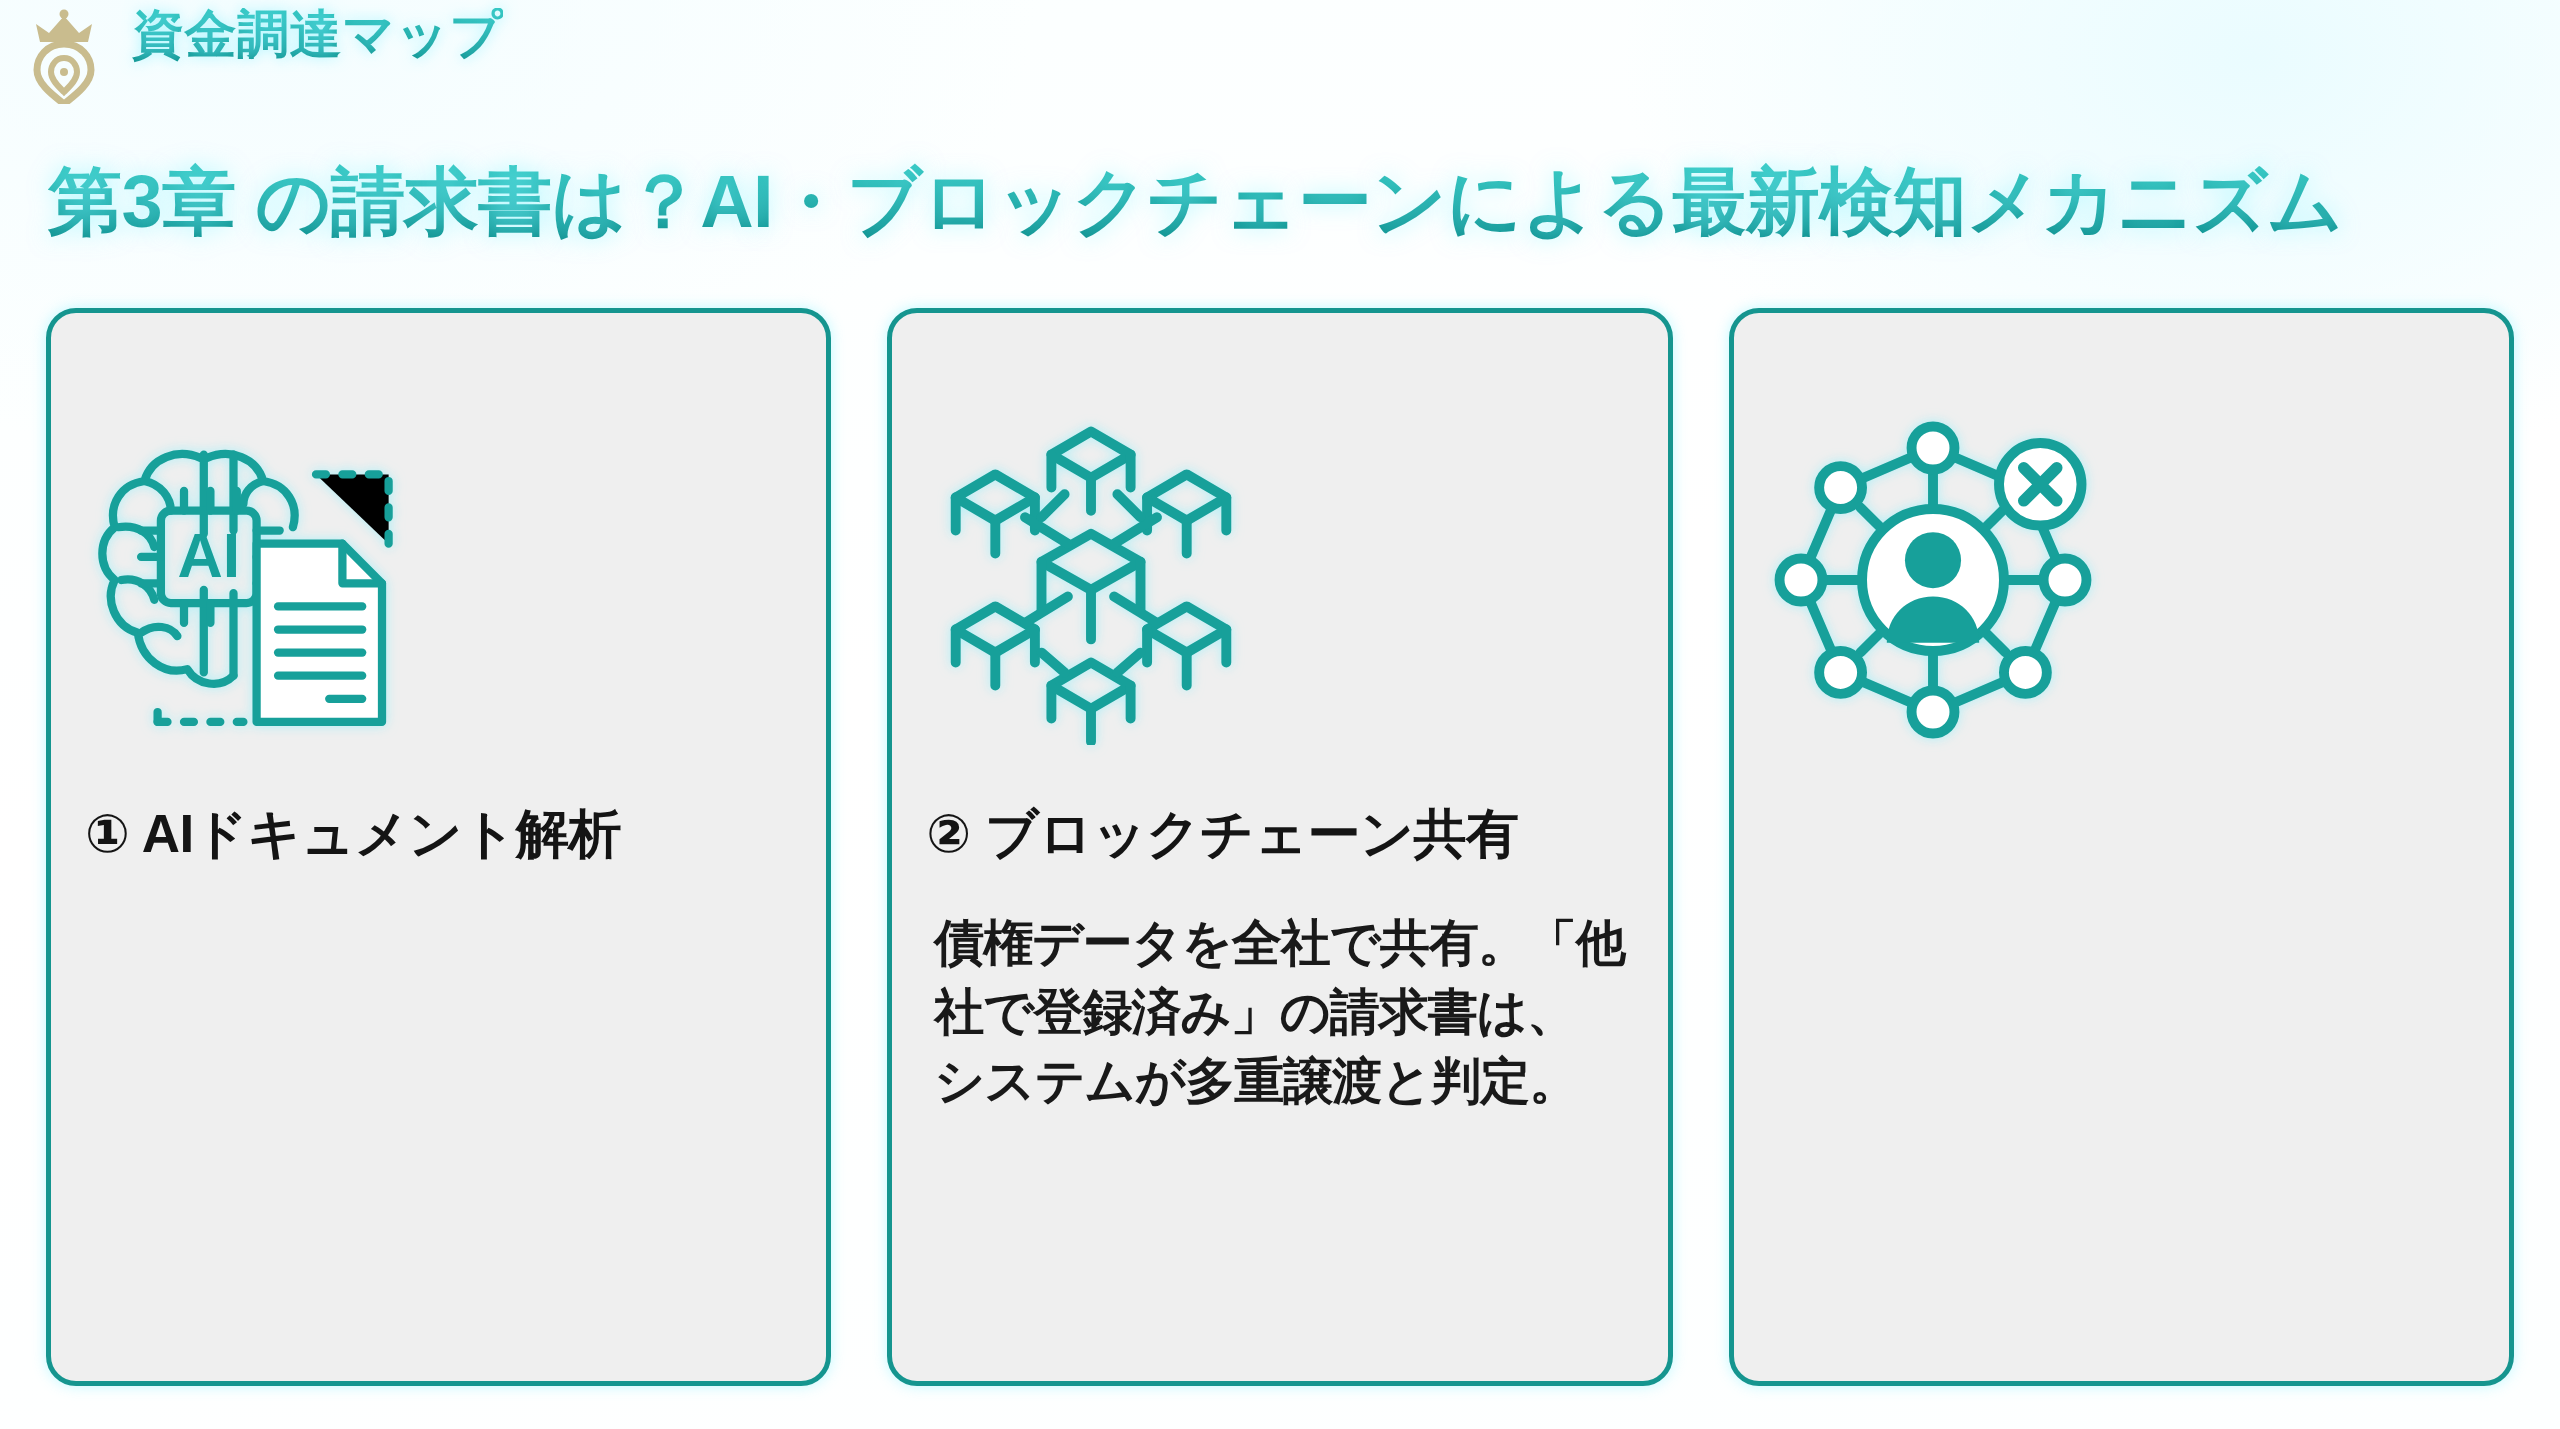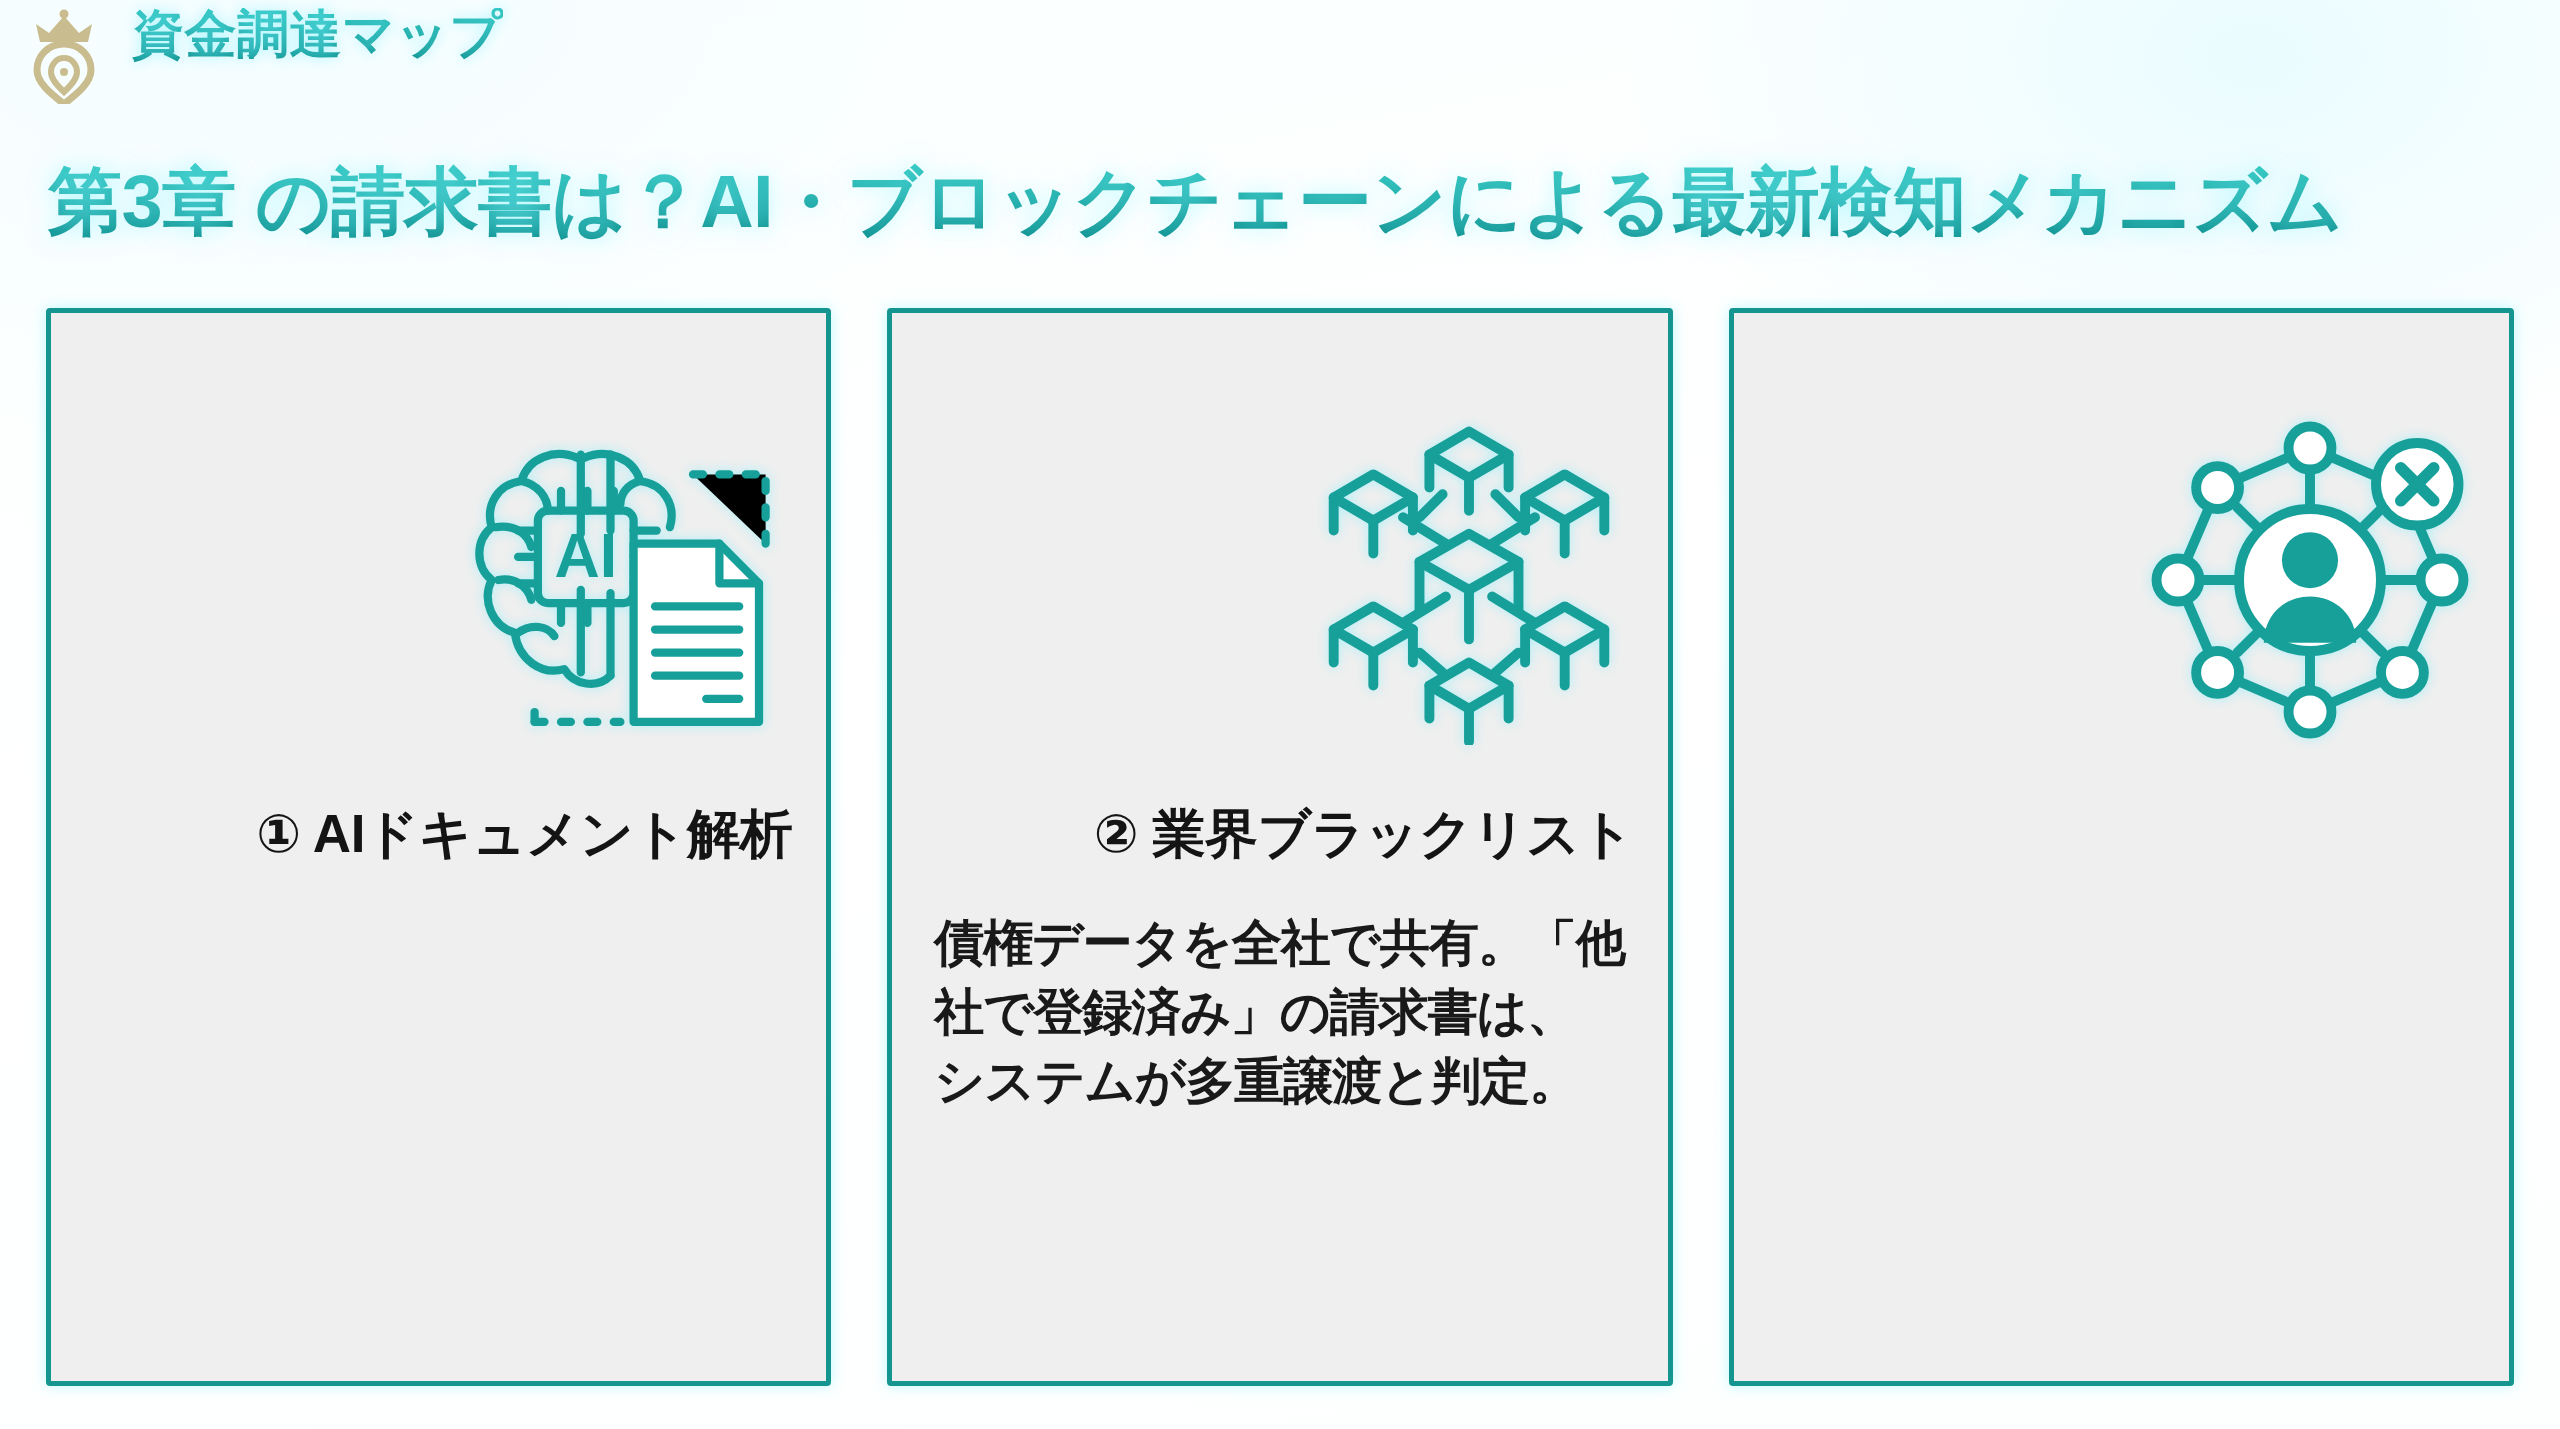--- a/index.html
+++ b/index.html
@@ -82,26 +82,26 @@
     top: 308px;
     width: 2468px;
     height: 1078px;
     display: flex;
     gap: 56px;
   }
   .card {
     flex: 1 1 0;
     background: #efefef;
     border: 5px solid #15958f;
-    border-radius: 4px;
+    border-radius: 30px;
     box-sizing: border-box;
     box-shadow: 0 0 14px rgba(120, 240, 255, 0.45);
     display: flex;
     flex-direction: column;
-    align-items: flex-end;
+    align-items: flex-start;
     padding: 58px 34px 40px;
     position: relative;
   }
 
   .card-icon {
     width: 330px;
     height: 330px;
     display: block;
     margin-top: 44px;
   }
@@ -255,21 +255,21 @@
             <path d="M140 62 L114 78"></path>
             <path d="M60 126 L86 110"></path>
             <path d="M140 126 L114 110"></path>
             <path d="M84 48 L70 62"></path>
             <path d="M116 48 L130 62"></path>
             <path d="M84 156 L70 144"></path>
             <path d="M116 156 L130 144"></path>
           </g>
         </svg>
       </div>
-      <div class="card-title">② 業界ブラックリスト</div>
+      <div class="card-title">② ブロックチェーン共有</div>
       <div class="card-body">債権データを全社で共有。「他社で登録済み」の請求書は、システムが多重譲渡と判定。</div>
     </div>
 
     <div class="card">
       <div class="card-icon">
         <svg viewBox="0 0 200 200" xmlns="http://www.w3.org/2000/svg" aria-hidden="true">
           <g fill="none" stroke="#17a09a" stroke-width="6" stroke-linecap="round" stroke-linejoin="round">
 
             <path d="M100 20 L156 44 L180 100 L156 156 L100 180 L44 156 L20 100 L44 44 Z"></path>
 

